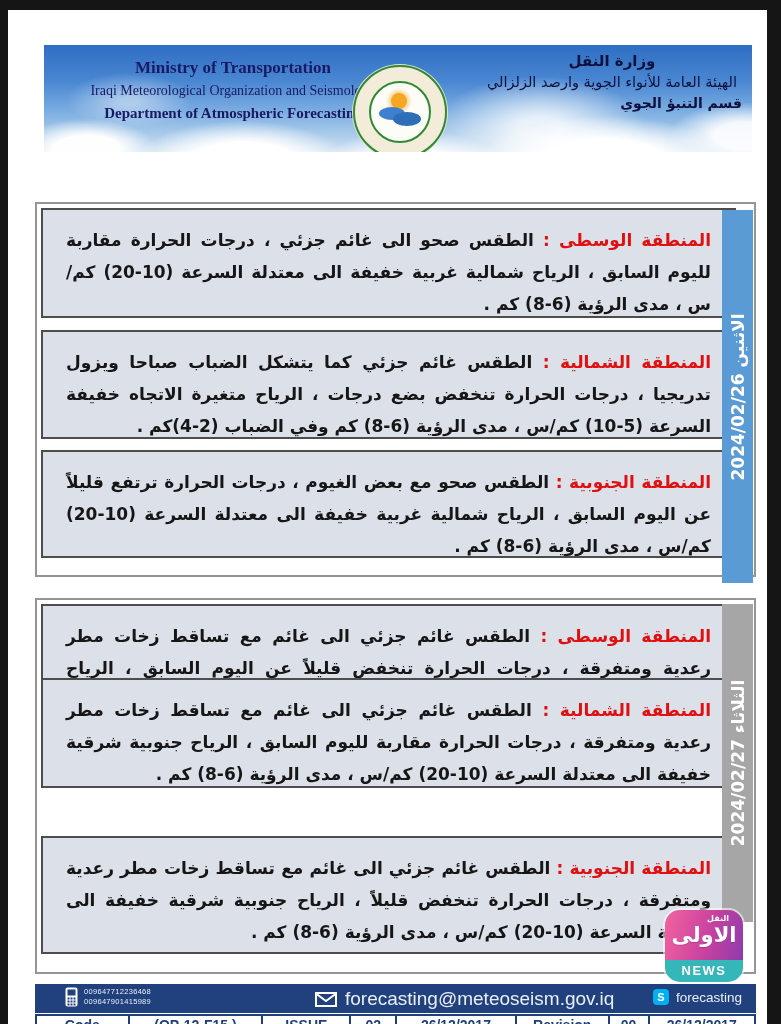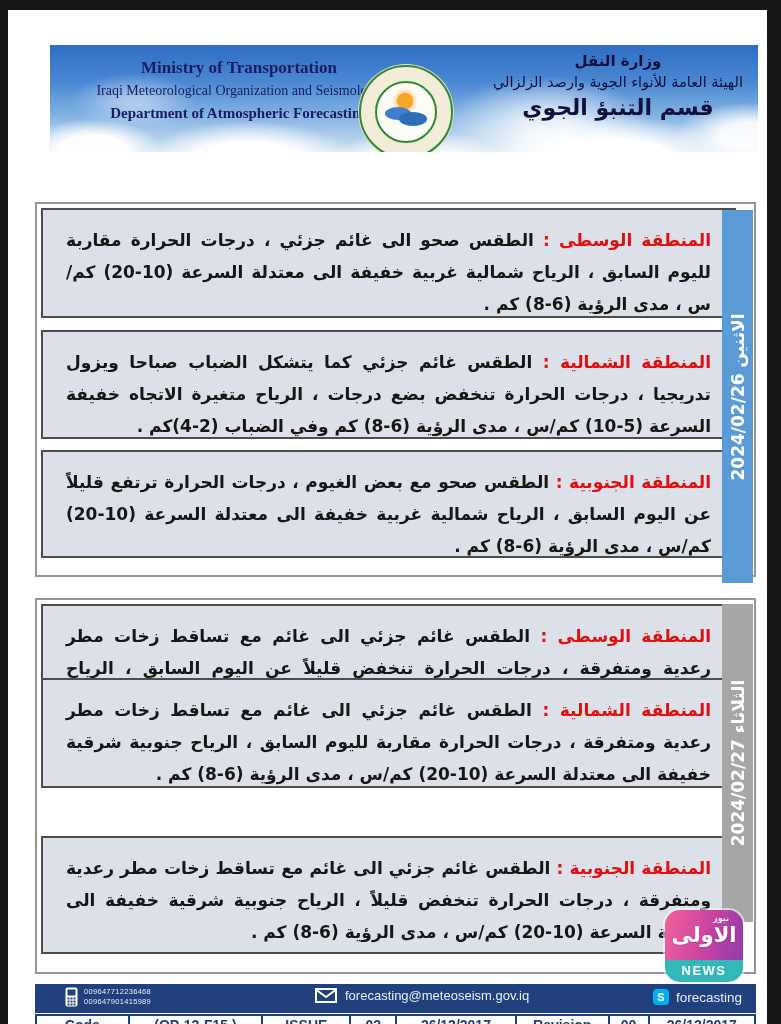--- a/index.html
+++ b/index.html
@@ -1,39 +1,39 @@
 <!DOCTYPE html>
 <html lang="ar"><head>
 <meta charset="utf-8">
 <style>
   html,body{margin:0;padding:0;}
   body{width:781px;height:1024px;background:#151515;position:relative;overflow:hidden;
        font-family:"DejaVu Sans",sans-serif;}
   .page{position:absolute;left:8px;top:10px;width:759px;height:1014px;background:#ffffff;overflow:hidden;}
 
   
-  .header{position:absolute;left:42px;top:35px;width:708px;height:107px;overflow:hidden;
+  .header{position:absolute;left:36px;top:35px;width:708px;height:107px;overflow:hidden;
     background:
       radial-gradient(ellipse 95px 42px at 6% 98%,  rgba(255,255,255,.98) 35%, rgba(255,255,255,0) 74%),
       radial-gradient(ellipse 150px 58px at 28% 110%, #ffffff 35%, rgba(255,255,255,0) 72%),
       radial-gradient(ellipse 130px 55px at 52% 118%, rgba(255,255,255,.96) 38%, rgba(255,255,255,0) 75%),
       radial-gradient(ellipse 180px 64px at 79% 108%, #ffffff 33%, rgba(255,255,255,0) 70%),
       radial-gradient(ellipse 110px 48px at 99% 85%, rgba(255,255,255,.92) 28%, rgba(255,255,255,0) 70%),
       radial-gradient(ellipse 150px 75px at 70% 78%, rgba(255,255,255,.8) 15%, rgba(255,255,255,0) 70%),
       radial-gradient(ellipse 90px 40px at 12% 52%, rgba(255,255,255,.45) 10%, rgba(255,255,255,0) 70%),
       linear-gradient(180deg,#2e6ec3 0%,#4a87d2 34%,#7fb0e2 64%,#cfe2f2 100%);}
   .hdr-en{position:absolute;left:14px;top:13px;width:350px;text-align:center;color:#191a63;
     font-family:"Liberation Serif",serif;}
   .en1{font-size:17px;font-weight:bold;margin-bottom:5px;}
   .en2{font-size:14px;margin-bottom:6px;}
   .en3{font-size:15px;font-weight:bold;}
   .hdr-ar{position:absolute;right:10px;top:7px;width:260px;text-align:center;direction:rtl;color:#10103d;}
   .ar1{font-size:15px;font-weight:bold;margin-bottom:4px;}
   .ar2{font-size:14.5px;font-weight:normal;margin-bottom:5px;}
-  .ar3{font-size:22px;font-weight:bold;}
+  .ar3{font-size:14px;font-weight:bold;text-align:right;}
   .logo{position:absolute;left:calc(50% - 45px);top:20px;width:90px;height:90px;border-radius:50%;
     background:#f2ecd8;border:2px solid #2f8a35;box-shadow:0 0 0 1px #e7e2cd;}
   .logo-inner{position:absolute;left:14px;top:14px;width:58px;height:58px;border-radius:50%;
     background:#fdfdf8;border:2px solid #2f8a35;overflow:hidden;}
   .sun{position:absolute;left:20px;top:10px;width:16px;height:16px;border-radius:50%;
     background:#f5a623;box-shadow:0 0 4px 2px rgba(245,166,35,.6);}
   .cl{position:absolute;background:#3f7fd0;border-radius:50%;}
   .c1{left:8px;top:24px;width:26px;height:13px;}
   .c2{left:22px;top:29px;width:28px;height:14px;background:#2e6db8;}
 
@@ -60,21 +60,21 @@
   .bar1{left:714px;top:200px;height:373px;background:#5b9bd5;}
   .bar2{left:714px;top:594px;height:318px;background:#a6a6a6;}
   .vtext{position:absolute;top:50%;left:50%;transform:translate(-50%,-50%) rotate(-90deg);
     white-space:nowrap;direction:rtl;color:#ffffff;font-weight:bold;font-size:17px;letter-spacing:.5px;}
 
   
   .footer{position:absolute;left:27px;top:974px;width:721px;height:29px;background:#20417e;color:#e9eff7;}
   .phone-group{position:absolute;left:30px;top:3px;display:flex;align-items:center;gap:6px;}
   .phones{font-size:7.5px;line-height:1.35;font-family:"Liberation Sans",sans-serif;letter-spacing:.3px;text-align:center;}
   .email-group{position:absolute;left:280px;top:4px;display:flex;align-items:center;gap:8px;
-    font-family:"Liberation Sans",sans-serif;font-size:13px;}
+    font-family:"Liberation Sans",sans-serif;font-size:19px;}
   .skype-group{position:absolute;right:14px;top:5px;display:flex;align-items:center;gap:7px;
     font-family:"Liberation Sans",sans-serif;font-size:13.5px;}
   .sk{display:inline-block;width:16px;height:16px;background:#00b0f0;border-radius:4px;color:#fff;
     font-weight:bold;font-size:11px;line-height:16px;text-align:center;font-family:"Liberation Sans",sans-serif;}
 
   
   .doctable{position:absolute;left:27px;top:1004px;width:717px;height:22px;display:flex;
     border:2px solid #1f3f7e;background:#fff;color:#1f3f7e;font-family:"Liberation Sans",sans-serif;
     font-weight:bold;font-size:14px;text-align:center;}
   .doctable div{border-right:2px solid #1f3f7e;padding-top:1px;overflow:hidden;white-space:nowrap;}
@@ -189,19 +189,19 @@
     <div class="dc2">ISSUE</div>
     <div class="dc3">02</div>
     <div class="dc4">26/12/2017</div>
     <div class="dc5">Revision</div>
     <div class="dc6">00</div>
     <div class="dc7">26/12/2017</div>
   </div>
 
   <div class="wm">
     <div class="wm-top">
-      <div class="wm-small">نيوز</div>
+      <div class="wm-small">النقل</div>
       <div class="wm-big">الاولى</div>
     </div>
     <div class="wm-news">NEWS</div>
   </div>
 
 </div>
 
 </body></html>

